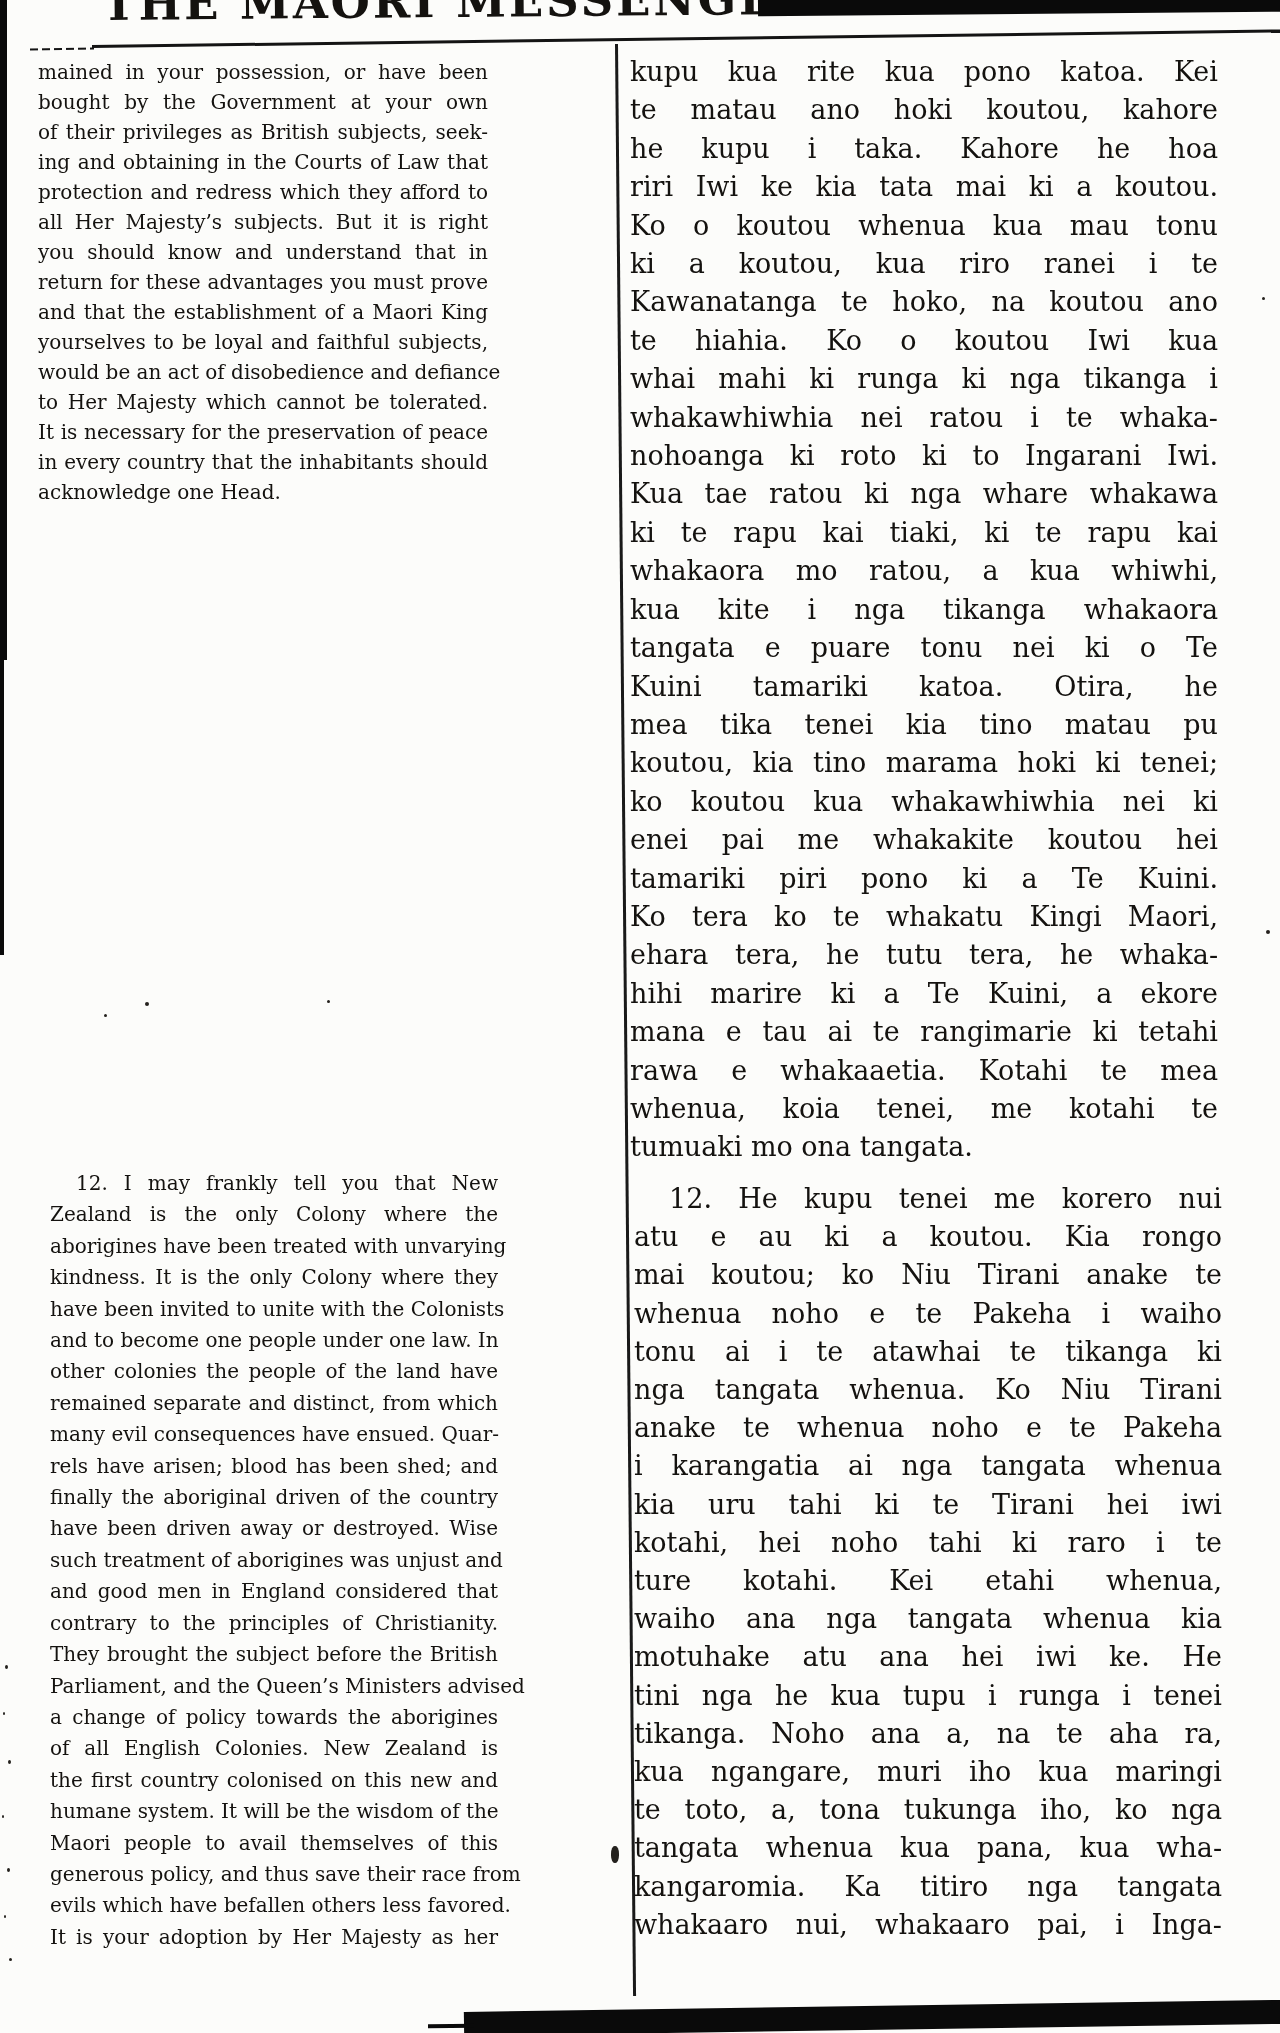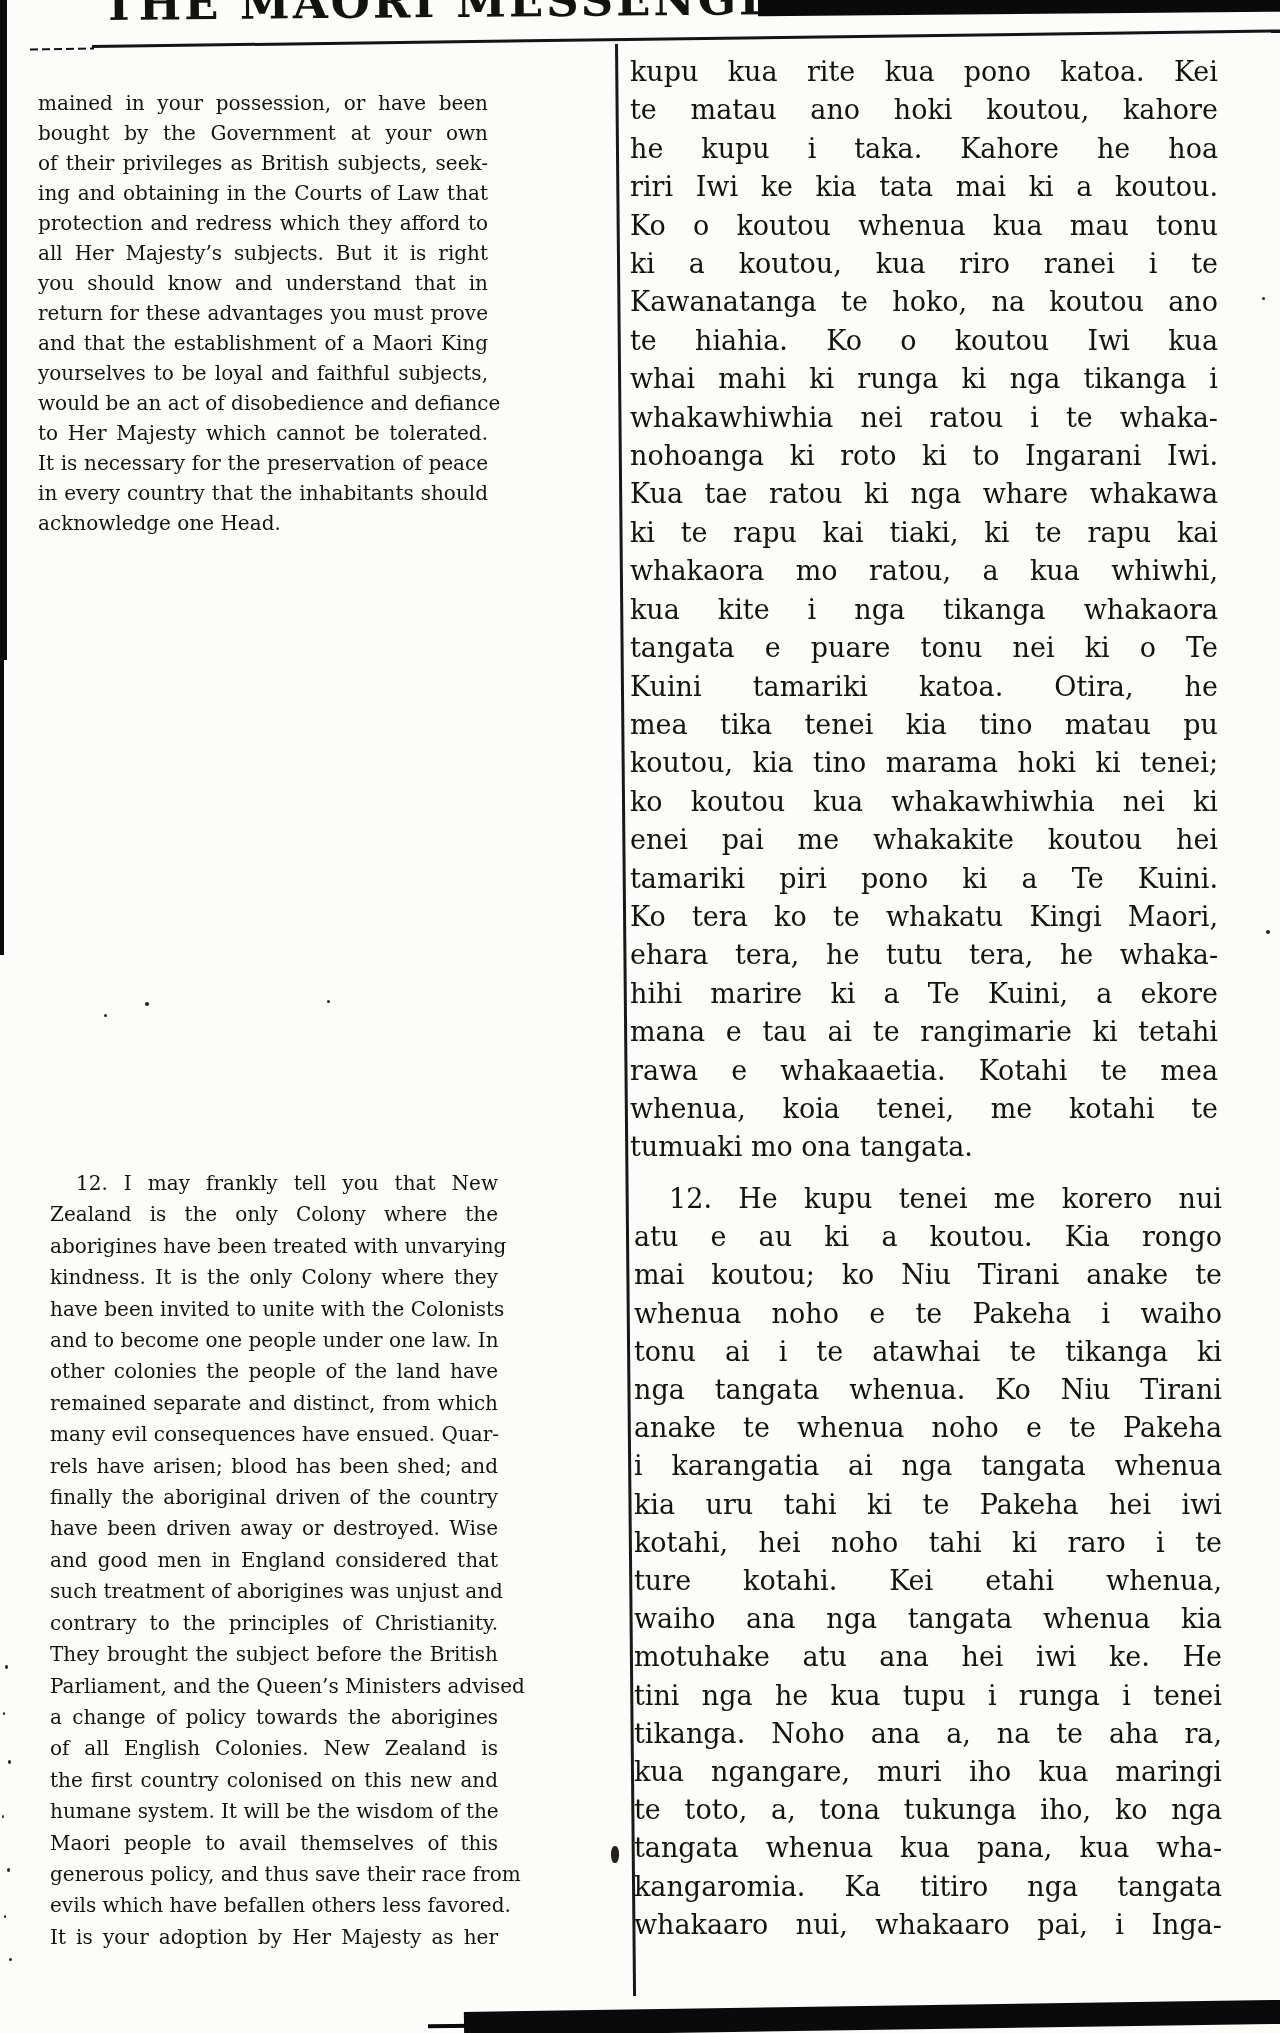--- a/index.html
+++ b/index.html
@@ -28,21 +28,21 @@
   #bar-top-right { left:758px; top:-4px; width:530px; height:18px; transform:rotate(-0.5deg); }
   #bar-bottom { left:464px; top:2012px; width:822px; height:24px; transform:rotate(-0.85deg); transform-origin:left center; }
   #bar-bottom-tail { left:428px; top:2024px; width:46px; height:4px; transform:rotate(-0.8deg); }
   .speck { position:absolute; background:#24211d; border-radius:50%; }
 
   
   .col { position:absolute; top:0; }
   #col-left  { left:38px;  width:450px; font-size:20px;  }
   #col-right { left:630px; width:588px; font-size:27px; }
   .para { position:absolute; left:0; right:0; }
-  #col-left  .para-0 { top:57px;   line-height:30px;margin-top:31px;   }
+  #col-left  .para-0 { top:57px;   line-height:30px;   }
   #col-left  .para-1 { top:1168px; left:12px; right:-10px; line-height:31.4px; }
   #col-right .para-0 { top:53px;   line-height:38.4px; }
   #col-right .para-1 { top:1180px; left:4px; right:-4px; line-height:38.2px; }
   .ln {
     white-space:nowrap;
     text-align:justify;
     text-align-last:justify;
   }
   .ln-last { text-align-last:left; }
   .para.indent .ln:first-child { text-indent:1.3em; }
@@ -102,22 +102,22 @@
         <div class="ln">aborigines have been treated with unvarying</div>
         <div class="ln">kindness. It is the only Colony where they</div>
         <div class="ln">have been invited to unite with the Colonists</div>
         <div class="ln">and to become one people under one law. In</div>
         <div class="ln">other colonies the people of the land have</div>
         <div class="ln">remained separate and distinct, from which</div>
         <div class="ln">many evil consequences have ensued. Quar-</div>
         <div class="ln">rels have arisen; blood has been shed; and</div>
         <div class="ln">finally the aboriginal driven of the country</div>
         <div class="ln">have been driven away or destroyed. Wise</div>
+        <div class="ln">such treatment of aborigines was unjust and</div>
         <div class="ln">and good men in England considered that</div>
-        <div class="ln">such treatment of aborigines was unjust and</div>
         <div class="ln">contrary to the principles of Christianity.</div>
         <div class="ln">They brought the subject before the British</div>
         <div class="ln">Parliament, and the Queen’s Ministers advised</div>
         <div class="ln">a change of policy towards the aborigines</div>
         <div class="ln">of all English Colonies. New Zealand is</div>
         <div class="ln">the first country colonised on this new and</div>
         <div class="ln">humane system. It will be the wisdom of the</div>
         <div class="ln">Maori people to avail themselves of this</div>
         <div class="ln">generous policy, and thus save their race from</div>
         <div class="ln">evils which have befallen others less favored.</div>
@@ -158,21 +158,21 @@
       </div>
       <div class="para para-1 indent">
         <div class="ln">12. He kupu tenei me korero nui</div>
         <div class="ln">atu e au ki a koutou. Kia rongo</div>
         <div class="ln">mai koutou; ko Niu Tirani anake te</div>
         <div class="ln">whenua noho e te Pakeha i waiho</div>
         <div class="ln">tonu ai i te atawhai te tikanga ki</div>
         <div class="ln">nga tangata whenua. Ko Niu Tirani</div>
         <div class="ln">anake te whenua noho e te Pakeha</div>
         <div class="ln">i karangatia ai nga tangata whenua</div>
-        <div class="ln">kia uru tahi ki te Pakeha hei iwi</div>
+        <div class="ln">kia uru tahi ki te Tirani hei iwi</div>
         <div class="ln">kotahi, hei noho tahi ki raro i te</div>
         <div class="ln">ture kotahi. Kei etahi whenua,</div>
         <div class="ln">waiho ana nga tangata whenua kia</div>
         <div class="ln">motuhake atu ana hei iwi ke. He</div>
         <div class="ln">tini nga he kua tupu i runga i tenei</div>
         <div class="ln">tikanga. Noho ana a, na te aha ra,</div>
         <div class="ln">kua ngangare, muri iho kua maringi</div>
         <div class="ln">te toto, a, tona tukunga iho, ko nga</div>
         <div class="ln">tangata whenua kua pana, kua wha-</div>
         <div class="ln">kangaromia. Ka titiro nga tangata</div>

